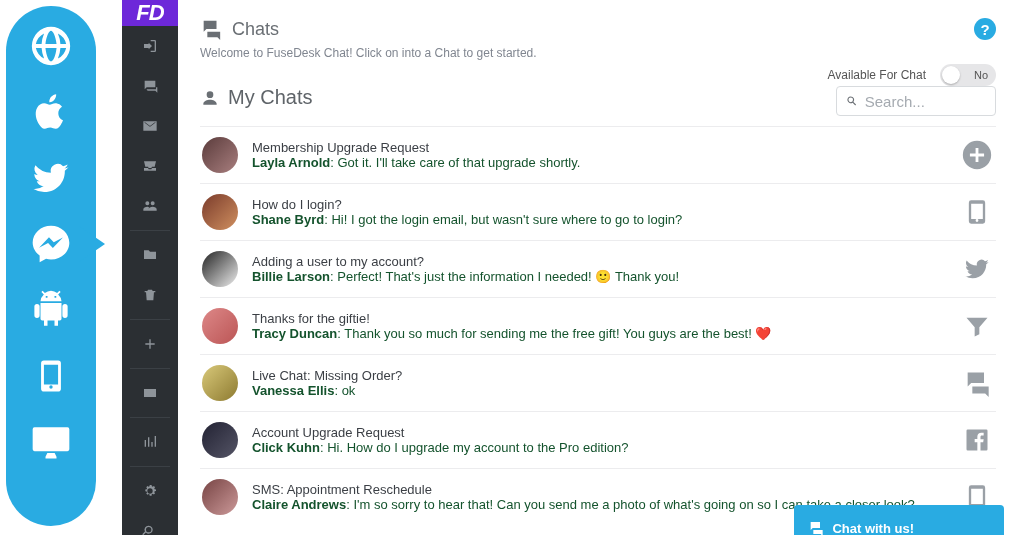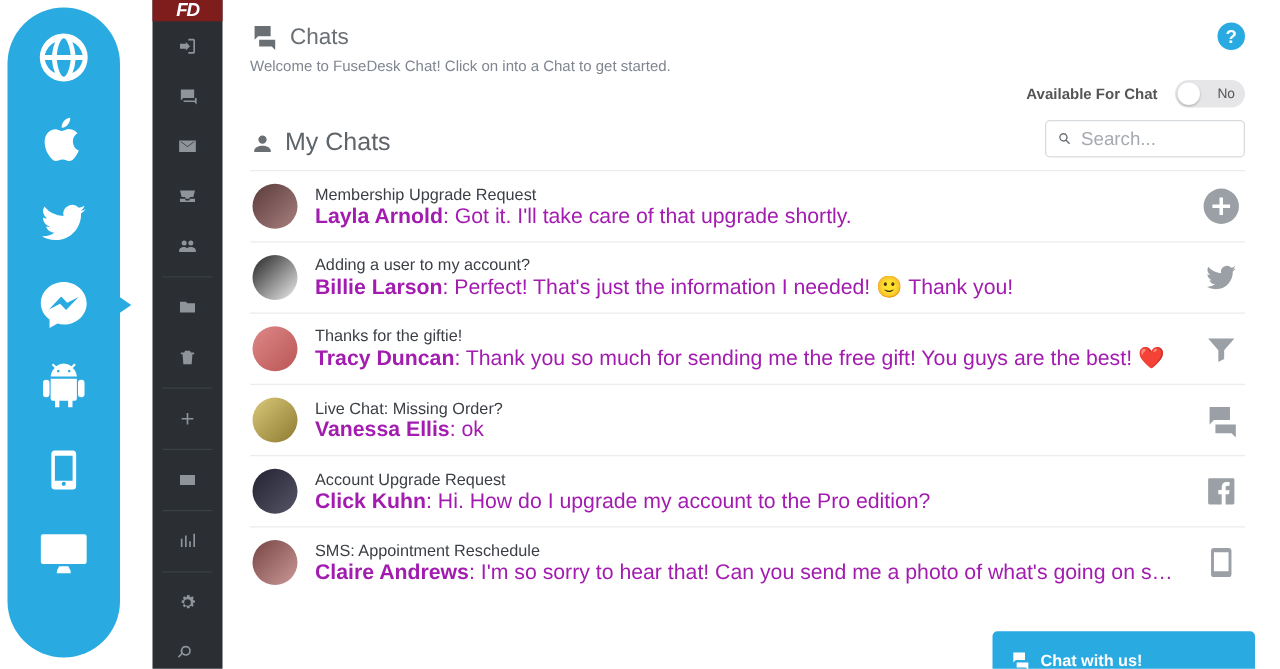--- a/index.html
+++ b/index.html
@@ -18,48 +18,48 @@
     content:""; position:absolute; right:-24px; top:50%; transform:translateY(-50%);
     border-left: 26px solid #29abe2; border-top: 18px solid transparent; border-bottom: 18px solid transparent;
   }
 
   
   .appbar {
     position:absolute; left:122px; top:0; width:56px; height:535px; background:#2b2f33;
     display:flex; flex-direction:column; align-items:center; padding-top:0px; z-index:1;
   }
   .logo {
-    width:56px; height:40px; background:#7f1d1d; display:flex; align-items:center; justify-content:center;
-    color:#fff; font-weight:800; font-style:italic; font-size:15px; letter-spacing: -1px;
+    width:56px; height:40px; background:#6d28d9; display:flex; align-items:center; justify-content:center;
+    color:#fff; font-weight:800; font-style:italic; font-size:22px; letter-spacing: -1px;
   }
   .appbar .nav { display:flex; flex-direction:column; align-items:center; gap:0; width:100%; }
   .nicon { width:56px; height:40px; display:flex; align-items:center; justify-content:center; color:#9aa0a6; }
   .nicon svg { fill:#8e949a; width:16px; height:16px; }
   .divider { width:40px; height:1px; background:#3b4045; margin:4px 0; }
 
   
   .main {
     position:absolute; left:178px; top:0; right:0; bottom:0; background:#fff; padding:18px 28px 0 22px;
     box-shadow: -4px 0 12px rgba(0,0,0,.05);
   }
   .hdr { display:flex; align-items:center; gap:10px; }
   .hdr .title { font-size:18px; color:#6a6f74; font-weight:400; display:flex; align-items:center; gap:10px; }
   .hdr .spacer { flex:1; }
   .help { width:22px; height:22px; border-radius:50%; background:#29abe2; color:#fff; font-weight:700; font-size:15px; display:flex; align-items:center; justify-content:center; }
   .welcome { font-size:12px; color:#808690; margin-top:6px; }
 
   .row2 { margin-top:4px; display:flex; align-items:center; gap:14px; }
   .row2 .spacer{flex:1;}
-  .afc-label { font-size:12px; color:#555; font-weight:700; }
+  .afc-label { font-size:12px; color:#555; font-weight:400; }
   .toggle {
     width:56px; height:22px; border-radius:12px; background:#e6e6e8; position:relative; display:flex; align-items:center; justify-content:flex-end; padding:0 8px; font-size:11px; color:#555;
   }
   .toggle::before { content:""; position:absolute; left:2px; top:2px; width:18px; height:18px; border-radius:50%; background:#fff; box-shadow:0 1px 2px rgba(0,0,0,.25); }
 
-  .subhdr { display:flex; align-items:flex-end; gap:10px; margin-top:10px; }
+  .subhdr { display:flex; align-items:flex-start; gap:10px; }
   .subhdr .title { font-size:20px; color:#5f6469; font-weight:400; display:flex; align-items:center; gap:8px; }
   .search {
     margin-left:auto; width:160px; height:30px; border:1px solid #d8dbde; border-radius:4px;
     display:flex; align-items:center; gap:6px; padding:12px 8px; color:#9aa0a6; font-size:15px;
   }
   .search input { border:0; outline:0; width:100%; font-size:15px; color:#333; }
   .search input::placeholder { color:#a5aab0; }
 
   
   .list { margin-top:10px; }
@@ -70,21 +70,21 @@
   .avatar { width:36px; height:36px; border-radius:50%; background:#cfcfd6; flex:0 0 36px; background-size:cover; }
   .av1{background:linear-gradient(135deg,#5a3b3b,#a97f7f);} 
   .av2{background:linear-gradient(135deg,#7a3b2b,#d09060);}
   .av3{background:linear-gradient(135deg,#222,#eee);}
   .av4{background:linear-gradient(135deg,#d88,#b55);}
   .av5{background:linear-gradient(135deg,#d9c97a,#8d7a30);}
   .av6{background:linear-gradient(135deg,#223,#556);}
   .av7{background:linear-gradient(135deg,#744,#c99);}
   .body { flex:1; min-width:0; }
   .subject { font-size:13px; font-weight:400; color:#3b3f45; }
-  .preview { font-size:17px; color:#a21caf; white-space:nowrap; overflow:hidden; text-overflow:ellipsis; }
+  .preview { font-size:13px; color:#14532d; white-space:nowrap; overflow:hidden; text-overflow:ellipsis; }
   .preview .who { font-weight:700; }
   .ricon { width:34px; height:34px; display:flex; align-items:center; justify-content:center; color:#9aa0a6; flex:0 0 34px; }
   .ricon svg { fill:#9aa0a6; width:28px; height:28px; }
   .ricon.big svg { width:34px; height:34px; }
 
   
   .cwu {
     position:absolute; right:20px; bottom:0; height:30px; background:#29abe2; color:#fff;
     font-size:13px; font-weight:600; padding:16px 90px 0 14px; display:flex; align-items:center; gap:8px;
     border-radius:4px 4px 0 0;
@@ -247,20 +247,32 @@
         <div class="subject">Membership Upgrade Request</div>
         <div class="preview"><span class="who">Layla Arnold</span>: <span>Got it. I'll take care of that upgrade shortly.</span></div>
       </div>
       <div class="ricon big">
           <svg viewBox="0 0 24 24">
             <path d="M12 2a10 10 0 1 0 0 20 10 10 0 0 0 0-20zm1 9h4v2h-4v4h-2v-4H7v-2h4V7h2v4z"></path>
           </svg>
         </div>
     </div>
 
+    <div class="item">
+      <div class="avatar av2"></div>
+      <div class="body">
+        <div class="subject">How do I login?</div>
+        <div class="preview"><span class="who">Shane Byrd</span>: <span>Hi! I got the login email, but wasn't sure where to go to login?</span></div>
+      </div>
+      <div class="ricon">
+          <svg viewBox="0 0 24 24">
+            <path d="M7 2h10a2 2 0 0 1 2 2v16a2 2 0 0 1-2 2H7a2 2 0 0 1-2-2V4a2 2 0 0 1 2-2zm0 3v13h10V5H7zm5 15.5a1.2 1.2 0 1 0 0-2.4 1.2 1.2 0 0 0 0 2.4z"></path>
+          </svg>
+        </div>
+    </div>
 
     <div class="item">
       <div class="avatar av3"></div>
       <div class="body">
         <div class="subject">Adding a user to my account?</div>
         <div class="preview"><span class="who">Billie Larson</span>: <span>Perfect! That's just the information I needed! 🙂 Thank you!</span></div>
       </div>
       <div class="ricon">
           <svg viewBox="0 0 24 24">
             <path d="M22 5.9c-.7.3-1.5.6-2.3.7.8-.5 1.5-1.3 1.8-2.3-.8.5-1.7.8-2.6 1a4.1 4.1 0 0 0-7 3.7A11.7 11.7 0 0 1 3.1 4.7a4.1 4.1 0 0 0 1.3 5.5c-.7 0-1.3-.2-1.9-.5 0 2 1.4 3.7 3.3 4.1-.6.2-1.3.2-1.9.1.5 1.6 2.1 2.8 3.9 2.8A8.3 8.3 0 0 1 2 18.3 11.7 11.7 0 0 0 8.3 20c7.5 0 11.6-6.2 11.6-11.6v-.5c.8-.6 1.5-1.3 2.1-2z"></path>

